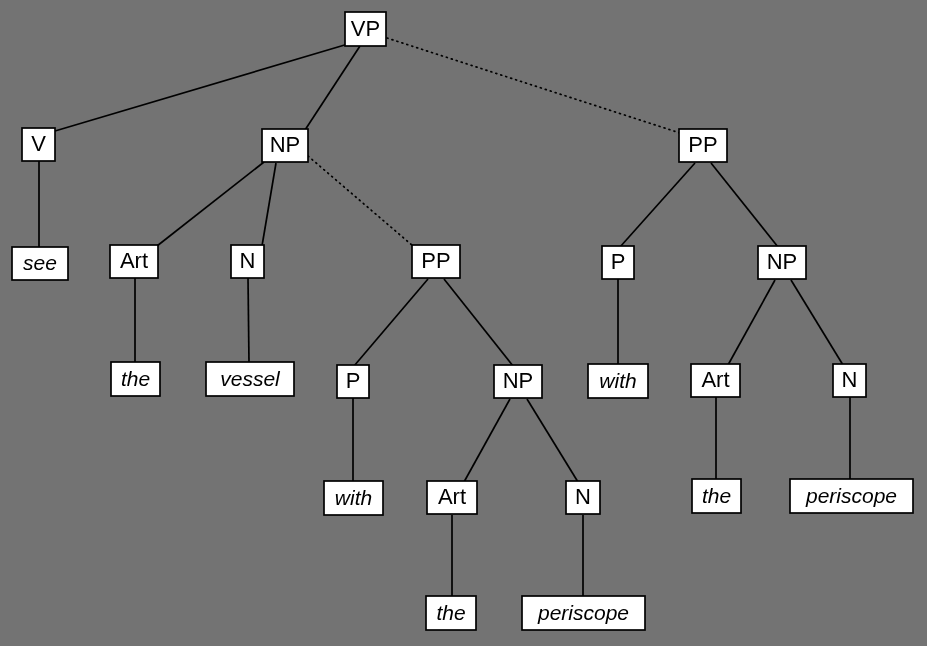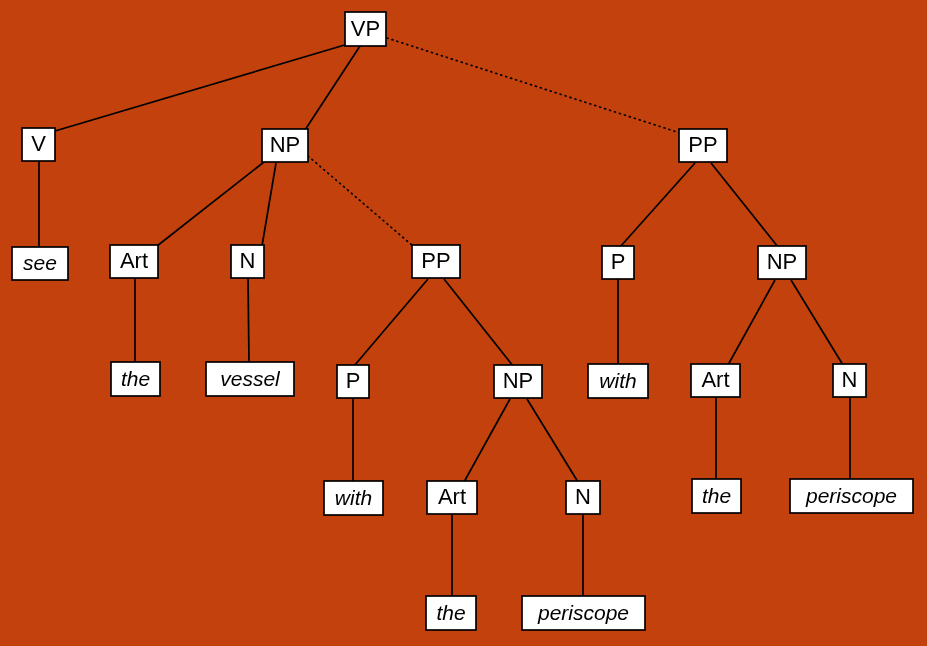--- a/index.html
+++ b/index.html
@@ -4,21 +4,21 @@
 <style>
   html, body {
     margin: 0;
     padding: 0;
     background: #ffffff;
   }
   #canvas-wrap {
     position: relative;
     width: 927px;
     height: 646px;
-    background: #c2410c;
+    background: #737373;
     overflow: hidden;
     font-family: "Liberation Sans", sans-serif;
   }
   svg#tree-svg {
     position: absolute;
     top: 0;
     left: 0;
     width: 927px;
     height: 646px;
     display: block;

